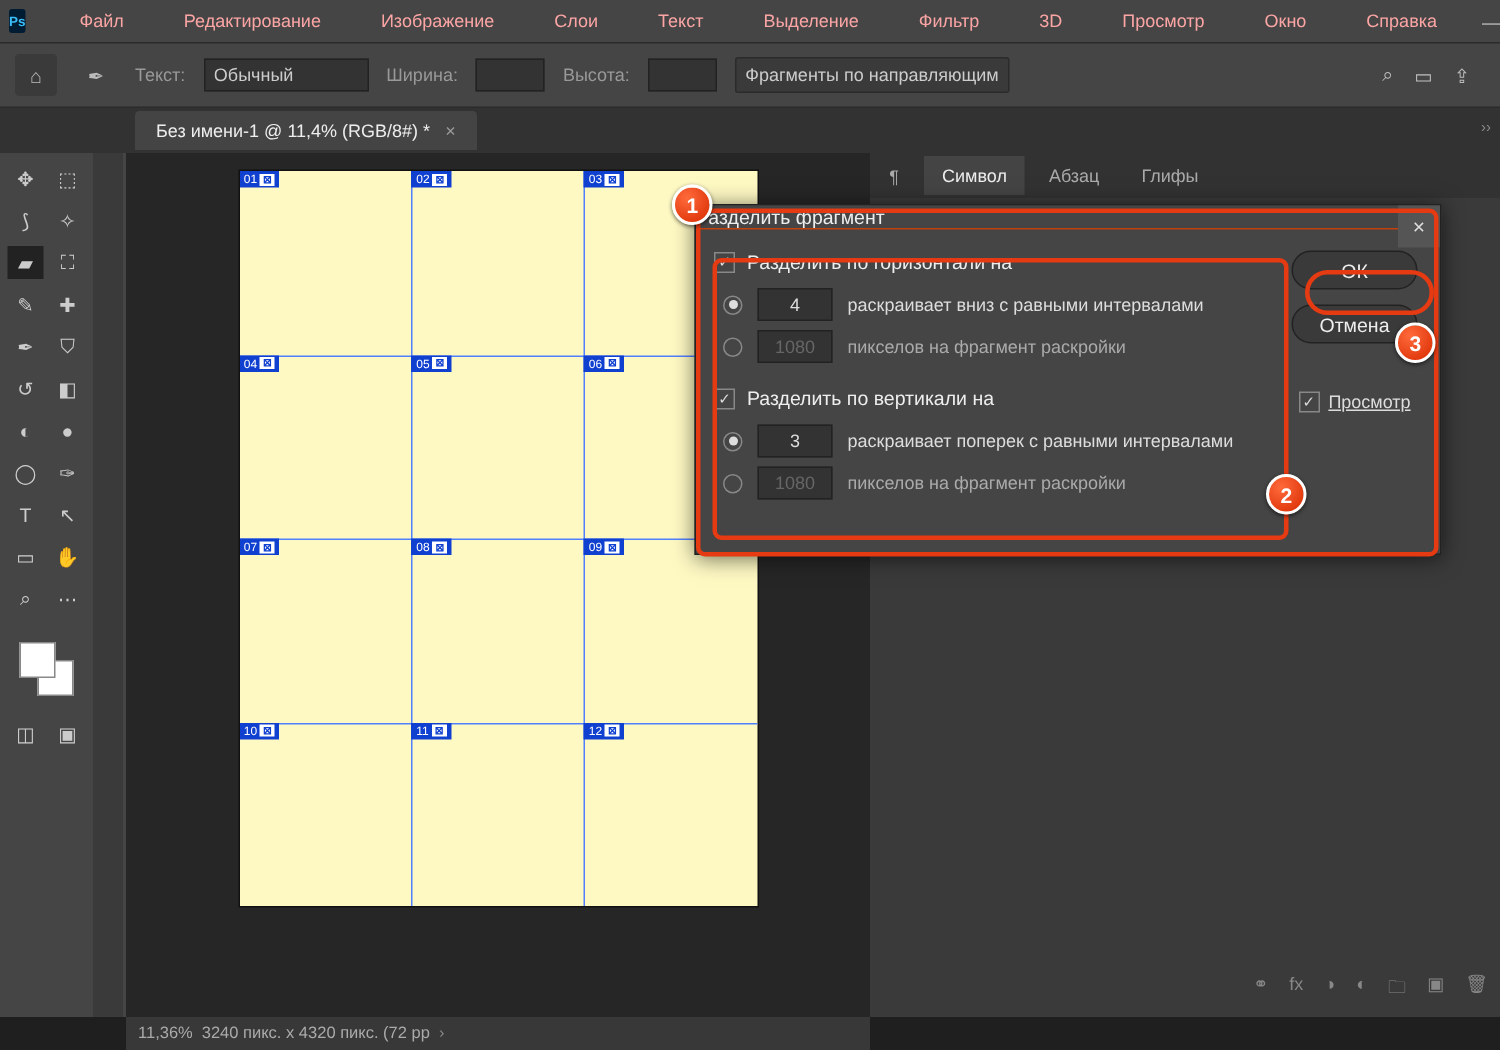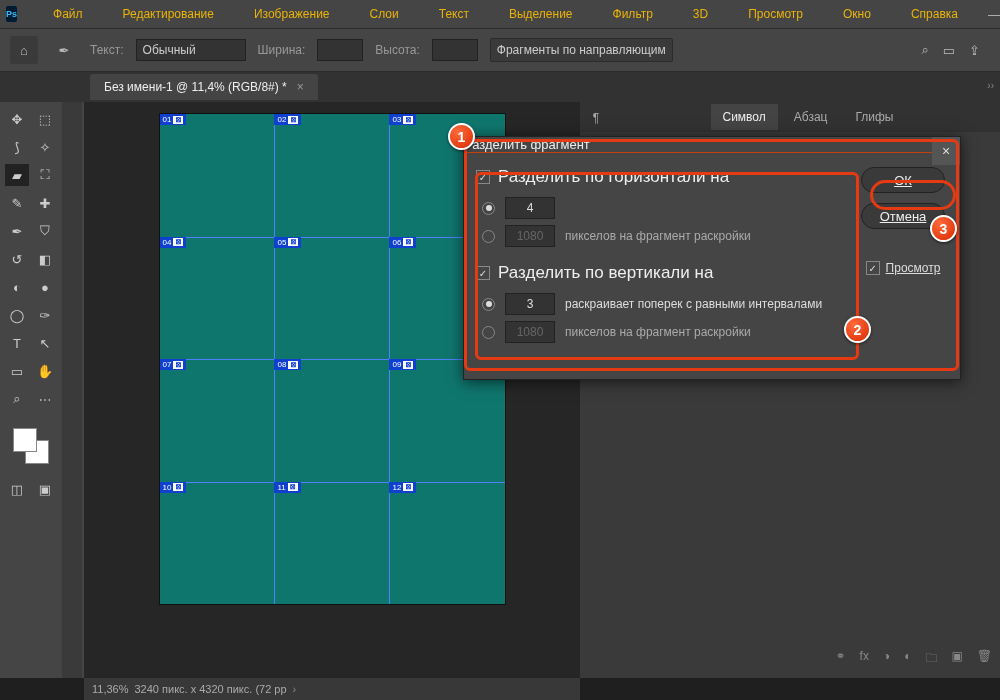--- a/index.html
+++ b/index.html
@@ -1,21 +1,21 @@
 <!DOCTYPE html>
 <html><head>
 <meta charset="utf-8">
 <style>
 * { box-sizing: border-box; margin: 0; padding: 0; font-family: "Segoe UI", Tahoma, sans-serif; }
 body { background: #1f1f1f; width: 1000px; height: 700px; overflow: hidden; position: relative; color: #ccc; font-size: 12px; }
 
 
 .menubar { height: 28px; background: #454545; display: flex; align-items: center; padding: 0 6px; gap: 20px; }
 .ps-icon { width: 20px; height: 16px; background: #001c33; color: #38bdf8; font-size: 9px; font-weight: bold; display: flex; align-items: center; justify-content: center; border-radius: 2px; margin-right: 6px; }
-.menubar .item { padding: 4px 10px; font-size: 12px; color: #eab308; cursor: default; }
+.menubar .item { padding: 4px 10px; font-size: 12px; color: #fca5a5; cursor: default; }
 .win-controls { margin-left: auto; display: flex; gap: 18px; padding-right: 12px; }
 .win-controls span { color: #bbb; font-size: 13px; }
 
 
 .optbar { height: 44px; background: #454545; border-top: 1px solid #2b2b2b; border-bottom: 1px solid #2b2b2b; display: flex; align-items: center; padding: 0 10px; gap: 12px; }
 .home-btn { width: 28px; height: 28px; display: flex; align-items: center; justify-content: center; background: #3a3a3a; border-radius: 3px; }
 .tool-ico { width: 28px; height: 20px; display: flex; align-items: center; justify-content: center; }
 .optlabel { color: #999; font-size: 12px; }
 .optinput { background: #333; border: 1px solid #222; height: 22px; padding: 0 6px; color: #ccc; font-size: 12px; }
 .styleinput { width: 110px; }
@@ -33,51 +33,51 @@
 .toolbox { width: 62px; padding: 6px 0; display: flex; flex-direction: column; align-items: center; }
 .toolrow { display: flex; gap: 4px; margin-bottom: 6px; }
 .toolbtn { width: 24px; height: 22px; display: flex; align-items: center; justify-content: center; color: #ccc; font-size: 13px; cursor: default; }
 .toolbtn.active { background: #222; }
 .swatches { margin-top: 10px; position: relative; width: 40px; height: 40px; }
 .swatch-fg { position: absolute; width: 24px; height: 24px; background: #fff; border: 1px solid #888; left: 2px; top: 2px; }
 .swatch-bg { position: absolute; width: 24px; height: 24px; background: #fff; border: 1px solid #888; left: 14px; top: 14px; }
 .sidepanel { width: 20px; background: #3a3a3a; }
 
 .canvas-area { flex: 1; background: #262626; position: relative; display: flex; align-items: flex-start; justify-content: center; padding-top: 12px; }
-.canvas { width: 345px; height: 490px; background: #0f766e; position: relative; box-shadow: 0 0 0 1px #111; }
+.canvas { width: 345px; height: 490px; background: #fef9c3; position: relative; box-shadow: 0 0 0 1px #111; }
 .gridline-v { position: absolute; top: 0; bottom: 0; width: 1px; background: #5080ff; }
 .gridline-h { position: absolute; left: 0; right: 0; height: 1px; background: #5080ff; }
 .slice-badge { position: absolute; font-size: 8px; background: #1040d0; color: #fff; padding: 1px 3px; display: flex; align-items: center; gap: 2px; }
 .slice-badge .x { background: #fff; color: #1040d0; padding: 0 2px; font-weight: bold; font-size: 7px; }
 
 .rightcol { width: 420px; background: #3a3a3a; position: relative; }
-.panel-tabs { height: 30px; background: #323232; display: flex; align-items: center; padding-left: 36px; gap: 4px; justify-content: center; }
+.panel-tabs { height: 30px; background: #323232; display: flex; align-items: center; padding-left: 36px; gap: 4px; }
 .panel-tabs .ptab { padding: 6px 12px; color: #aaa; font-size: 12px; }
 .panel-tabs .ptab.active { background: #444; color: #eee; }
 .tiny-ico { width: 24px; height: 24px; display: flex; align-items: center; justify-content: center; position: absolute; left: 4px; top: 4px; color: #aaa; }
 .chevrons { position: absolute; right: 6px; top: -22px; color: #888; font-size: 10px; }
 
 
 .dialog { position: absolute; left: 463px; top: 136px; width: 498px; background: #454545; border: 1px solid #222; box-shadow: 0 2px 14px rgba(0,0,0,.6); }
 .dlg-title { height: 16px; background: #454545; display: flex; align-items: center; color: #eee; font-size: 13px; position: relative; border-bottom: 1px solid #c2410c; }
 .dlg-close { position: absolute; right: 0; top: 0; width: 28px; height: 28px; background: #555; display: flex; align-items: center; justify-content: center; color: #ddd; font-size: 14px; }
 .dlg-body { display: flex; padding: 14px 12px 20px 12px; gap: 14px; }
 .dlg-left { flex: 1; }
 .dlg-right { width: 90px; display: flex; flex-direction: column; gap: 10px; align-items: center; }
 .group { margin-bottom: 16px; }
-.chkrow { display: flex; align-items: center; gap: 8px; color: #eee; font-size: 17px; margin-bottom: 10px; }
+.chkrow { display: flex; align-items: center; gap: 8px; color: #eee; font-size: 13px; margin-bottom: 10px; }
 .chkbox { width: 14px; height: 14px; border: 1px solid #888; display: flex; align-items: center; justify-content: center; font-size: 10px; color: #ddd; }
 .chkbox.on::after { content: "✓"; }
 .radrow { display: flex; align-items: center; gap: 10px; margin: 6px 0 6px 6px; color: #aaa; font-size: 12px; }
 .radrow.active { color: #ddd; }
 .radio { width: 13px; height: 13px; border: 1px solid #888; border-radius: 50%; display: flex; align-items: center; justify-content: center; }
 .radio.on::after { content: ""; width: 6px; height: 6px; background: #ddd; border-radius: 50%; }
 .dlginput { width: 50px; height: 22px; background: #333; border: 1px solid #222; color: #ddd; text-align: center; font-size: 12px; }
 .dlginput.dis { color: #666; }
-.dlgbtn { width: 84px; height: 26px; background: #3a3a3a; border: 1px solid #222; border-radius: 13px; color: #eee; font-size: 13px; display: flex; align-items: center; justify-content: center; text-decoration: underline; }
+.dlgbtn { width: 84px; height: 26px; background: #3a3a3a; border: 1px solid #222; border-radius: 13px; color: #eee; font-size: 13px; display: flex; align-items: center; justify-content: center; }
 .previewrow { display: flex; align-items: center; gap: 6px; color: #ddd; font-size: 12px; margin-top: 22px; }
 
 
 .ring { position: absolute; width: 27px; height: 27px; border-radius: 50%; background: radial-gradient(circle at 35% 30%, #ff6a3b, #d82a00); border: 2px solid #fff; color: #fff; font-weight: bold; font-size: 14px; display: flex; align-items: center; justify-content: center; box-shadow: 0 1px 3px rgba(0,0,0,.6); z-index: 50; }
 .redframe { position: absolute; border: 3px solid #e63b12; border-radius: 6px; pointer-events: none; z-index: 40; }
 
 
 .statusbar { position: absolute; left: 84px; bottom: 0; right: 420px; height: 22px; background: #383838; color: #aaa; font-size: 11px; display: flex; align-items: center; padding: 0 8px; gap: 6px; }
 
 .layers-footer { position: absolute; right: 8px; bottom: 8px; display: flex; gap: 14px; color: #888; font-size: 12px; }
@@ -290,20 +290,21 @@
   <div class="dlg-body">
     <div class="dlg-left">
       <div class="group">
         <div class="chkrow">
           <div class="chkbox on"></div>
           <span>Разделить по горизонтали на</span>
         </div>
         <div class="radrow active">
           <div class="radio on"></div>
           <input class="dlginput" value="4" style="">
+          <span>раскраивает вниз с равными интервалами</span>
         </div>
         <div class="radrow">
           <div class="radio"></div>
           <input class="dlginput dis" value="1080" style="">
           <span>пикселов на фрагмент раскройки</span>
         </div>
       </div>
       <div class="group">
         <div class="chkrow">
           <div class="chkbox on"></div>

